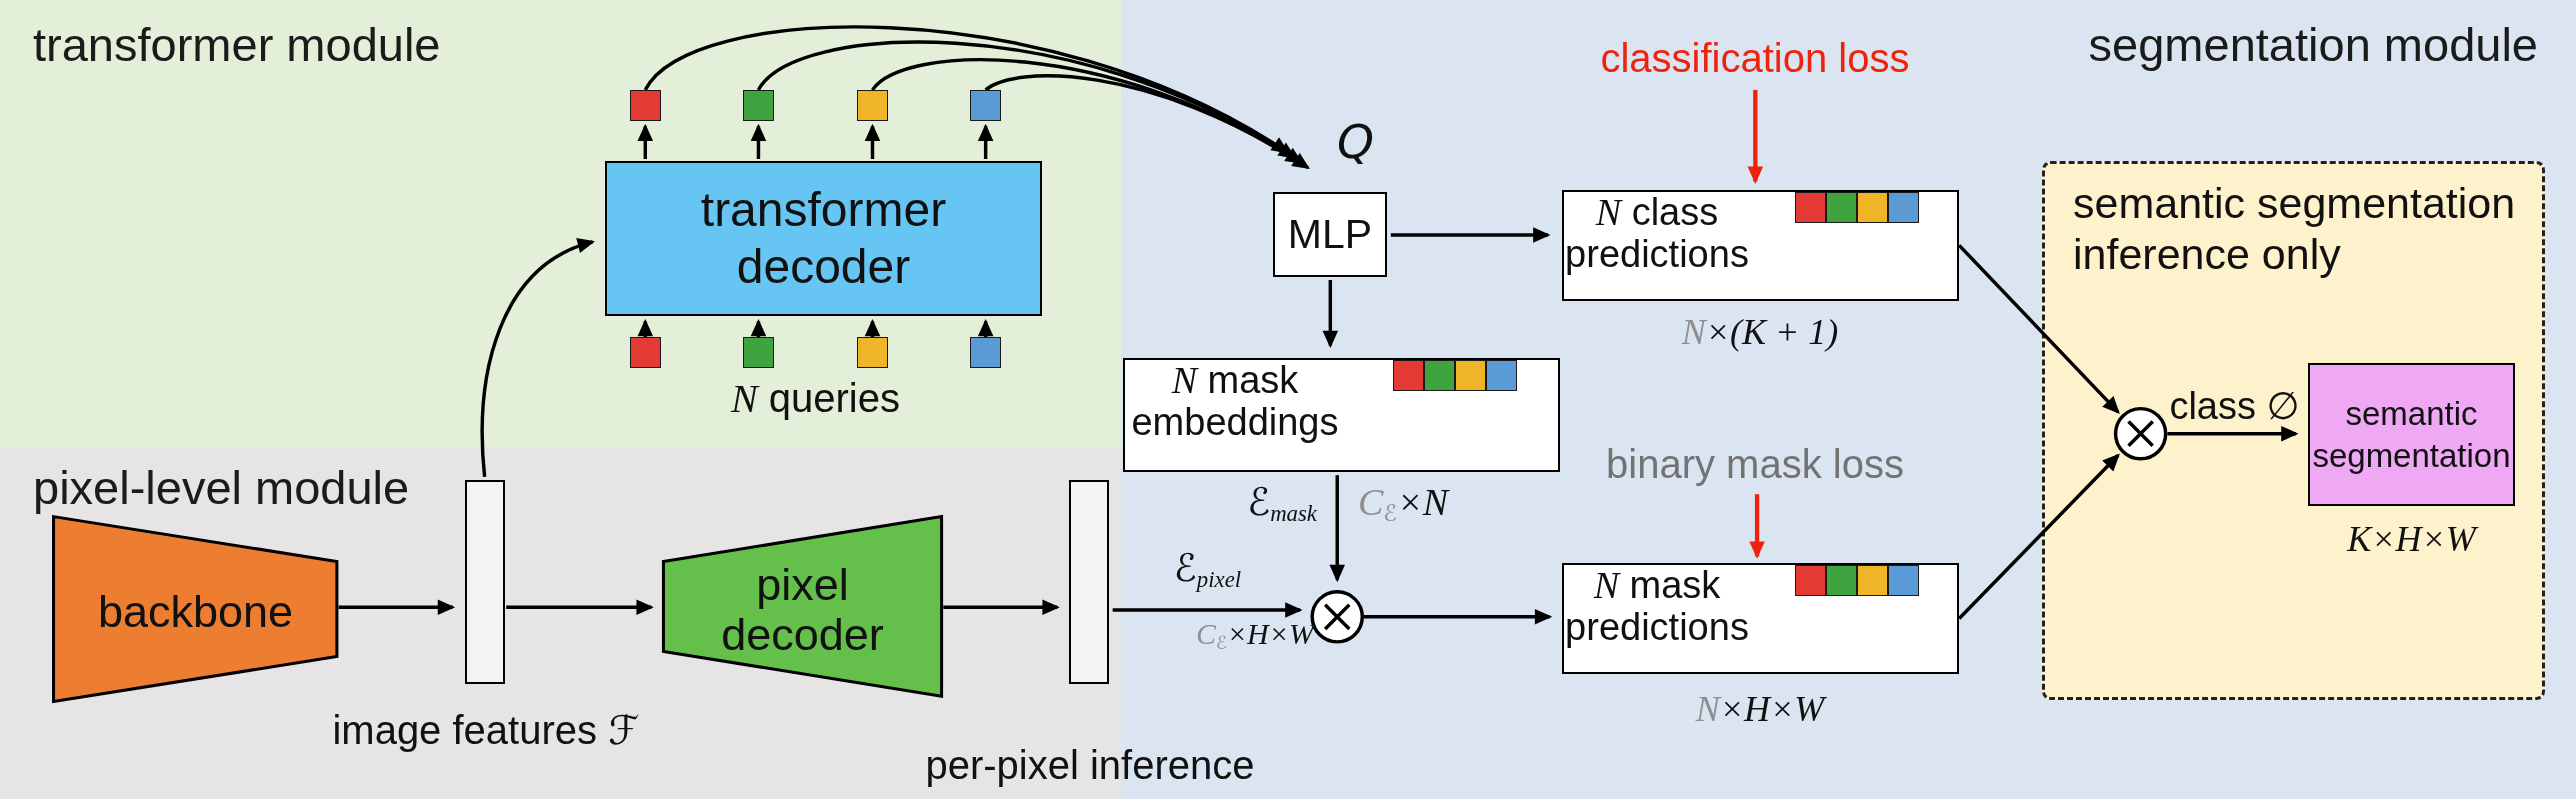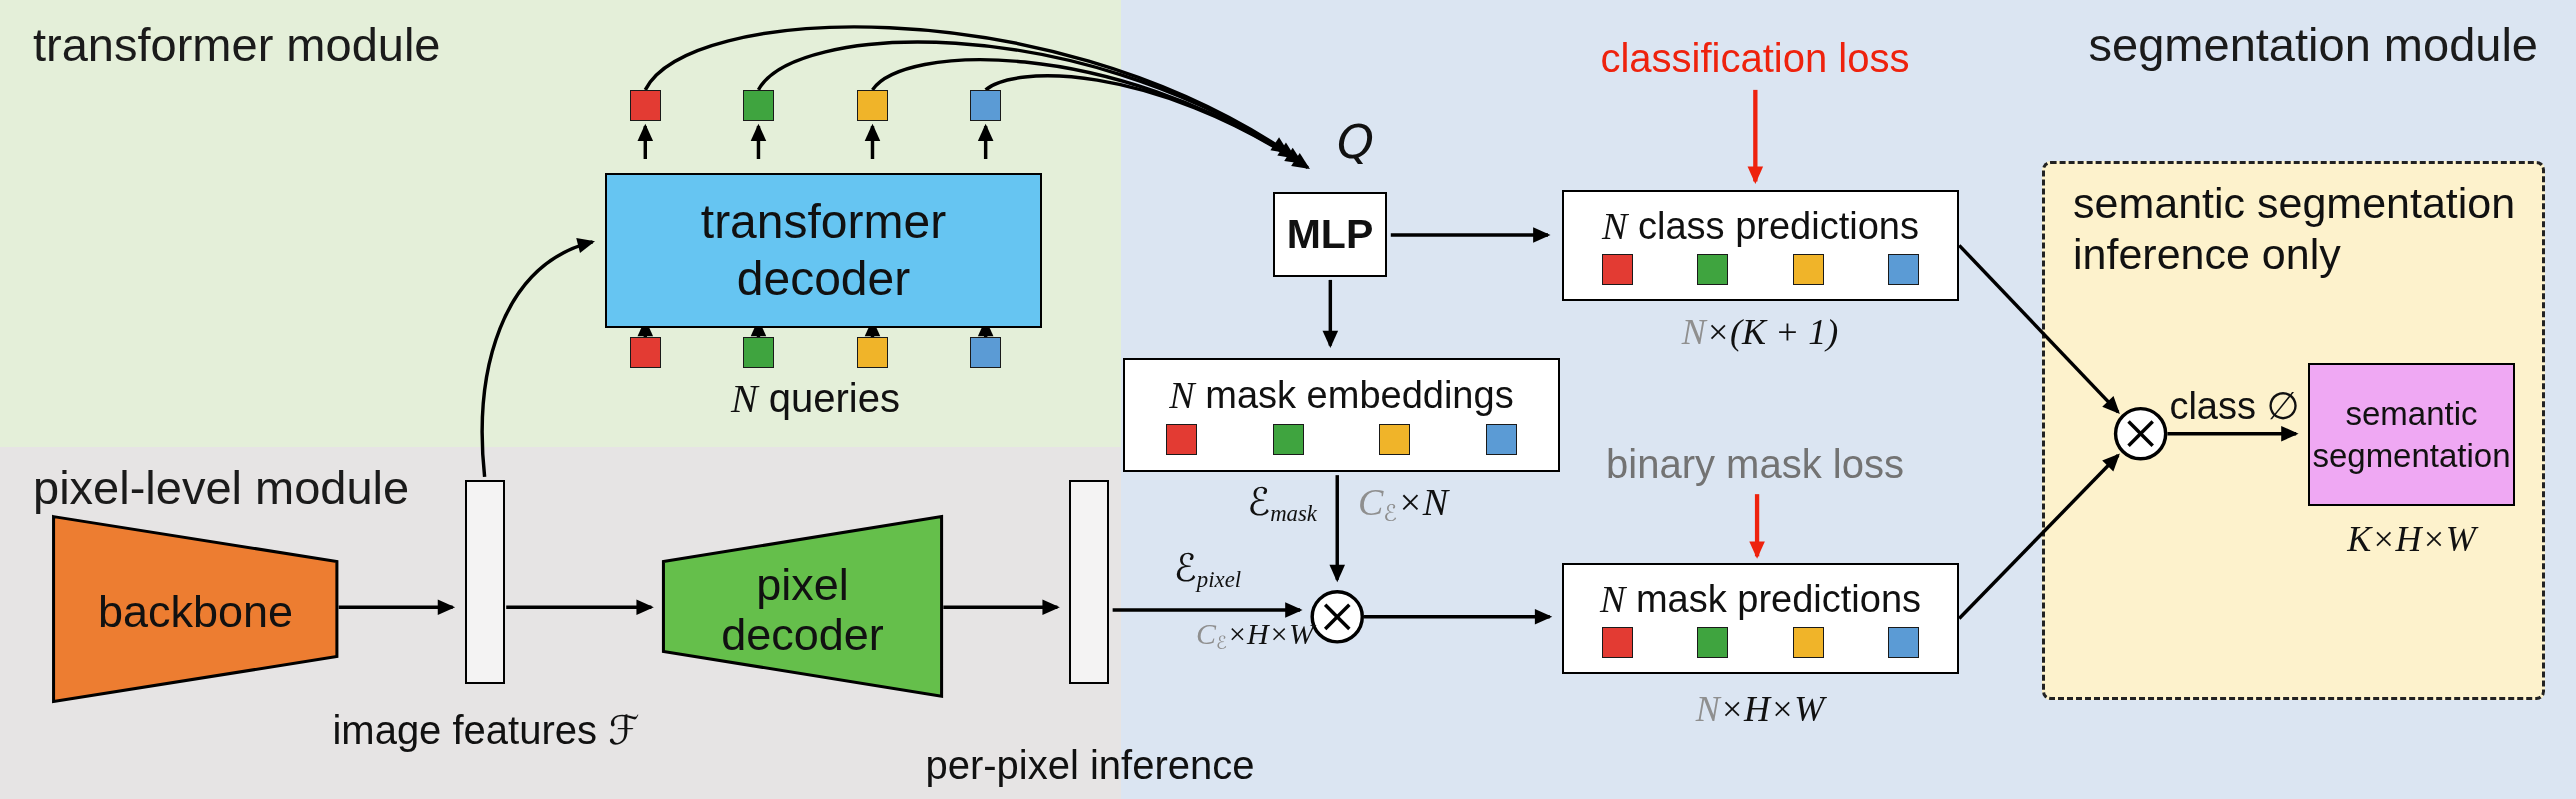--- a/index.html
+++ b/index.html
@@ -11,26 +11,26 @@
   .region-title { position:absolute; font-size:47px; color:#1b1b1b; z-index:3; white-space:nowrap; }
 
   .inference-box { position:absolute; border:3.5px dashed #222; border-radius:8.6px; z-index:1; padding:14px 0 6px 28px; }
   .inf-title { font-size:43px; color:#111; line-height:1.18; }
 
   svg.overlay { position:absolute; left:0; top:0; z-index:2; }
 
   .bar { position:absolute; width:40px; height:204px; background:#f4f3f3; border:2.6px solid #000; z-index:3; }
 
   .shape-box { position:absolute; border:2.6px solid #000; display:flex; flex-direction:column; align-items:center; justify-content:center; text-align:center; z-index:3; }
-  .decoder { background:#66c5f2; font-size:48px; line-height:1.18;margin-top:12px; }
+  .decoder { background:#66c5f2; font-size:48px; line-height:1.18; }
   .semantic { background:#efa8f3; font-size:33px; line-height:1.25; }
 
-  .white-box { position:absolute; background:#fff; border:2.6px solid #000; display:flex; align-items:center; justify-content:center; z-index:3;font-weight:bold; }
-
-  .pred-box { position:absolute; background:#fff; border:2.6px solid #000; display:flex; flex-direction:column; justify-content:center; gap:7px; z-index:3; }
+  .white-box { position:absolute; background:#fff; border:2.6px solid #000; display:flex; align-items:center; justify-content:center; z-index:3; }
+
+  .pred-box { position:absolute; background:#fff; border:2.6px solid #000; display:flex; flex-direction:row; justify-content:center; gap:7px; z-index:3; }
   .box-label { text-align:center; font-size:38px; line-height:1.1; }
   .box-squares { display:flex; justify-content:space-between; padding:0 38px; }
 
   .sq-row { position:absolute; display:flex; justify-content:space-between; z-index:3; }
   .sq { display:inline-block; width:31px; height:31px; border:1.7px solid #1a1a1a; }
 
   .lbl { position:absolute; font-size:38px; color:#111; z-index:3; white-space:nowrap; }
   .center { text-align:center; }
 
   .mi { font-family:"Liberation Serif","DejaVu Serif",serif; font-style:italic; }

